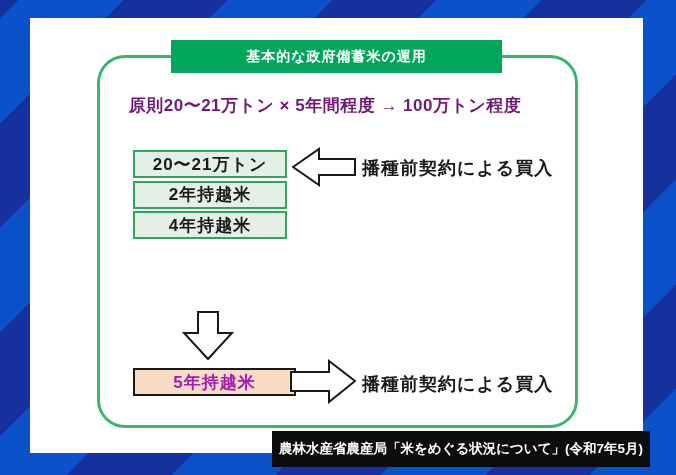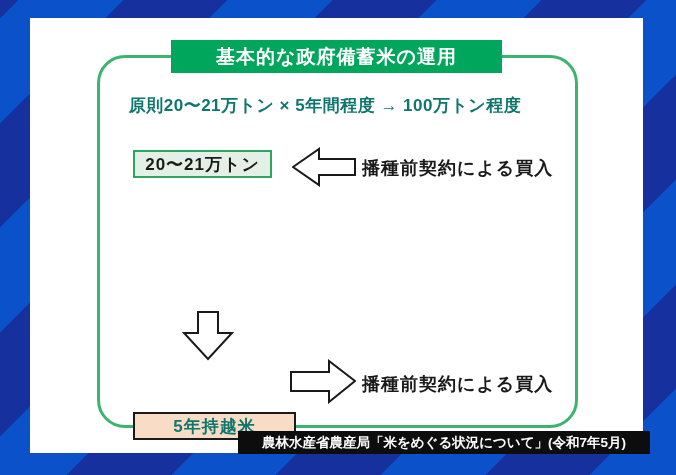--- a/index.html
+++ b/index.html
@@ -16,70 +16,72 @@
     background:#fff;
   }
   .panel{
     position:absolute;left:97px;top:55px;width:475px;height:367px;
     background:#fff;border:3px solid var(--panel_border,#3cb46e);border-radius:28px;
   }
   .banner{
     position:absolute;left:171px;top:40px;width:331px;height:33px;
     background:var(--banner_bg,#00a65c);
     display:flex;align-items:center;justify-content:center;
-    color:#fff;font-size:19px;font-weight:bold;letter-spacing:1px;
+    color:#fff;font-size:14px;font-weight:bold;letter-spacing:1px;
     z-index:3;
   }
   .formula{
     position:absolute;left:97px;top:94px;width:456px;
-    text-align:center;color:#0f766e;font-size:17px;font-weight:bold;
+    text-align:center;color:#701a75;font-size:17px;font-weight:bold;
     letter-spacing:.5px;z-index:2;
   }
   .stack{
-    position:absolute;left:133px;top:150px;width:139px;
+    position:absolute;left:133px;top:150px;width:154px;
     display:flex;flex-direction:column;gap:2.5px;z-index:2;
   }
   .stack .box{
     height:28px;box-sizing:border-box;
     background:var(--box_fill,#e4f0e5);border:2px solid var(--box_border,#2fa65f);
     display:flex;align-items:center;justify-content:center;
     font-size:17px;font-weight:bold;color:#1a1a1a;letter-spacing:1px;
   }
   .arrow{position:absolute;z-index:2;}
   .arrow svg{display:block;}
   .annot{
     position:absolute;color:#1a1a1a;font-size:18px;font-weight:bold;
     letter-spacing:1px;white-space:nowrap;z-index:2;
   }
   .sellbox{
     position:absolute;left:133px;top:368px;width:163px;height:28px;box-sizing:border-box;
     background:var(--sell_fill,#f8dcc5);border:2px solid #1a1a1a;
     display:flex;align-items:center;justify-content:center;
-    font-size:17px;font-weight:bold;color:#0f766e;letter-spacing:1px;z-index:2;margin-top:44px;
+    font-size:17px;font-weight:bold;color:#a21caf;letter-spacing:1px;z-index:2;
   }
   .source-bar{
-    position:absolute;right:26px;top:431px;height:23px;
+    position:absolute;right:26px;top:431px;height:36px;
     background:#0d0d0d;color:#fff;
-    display:flex;align-items:center;padding:0 24px;
+    display:flex;align-items:center;padding:0 7px;
     font-size:13.5px;font-weight:bold;white-space:nowrap;z-index:5;
   }
 </style>
 </head>
 <body>
 
 <div class="card"></div>
 
 <div class="panel"></div>
 
 <div class="banner">基本的な政府備蓄米の運用</div>
 
 <div class="formula">原則20〜21万トン × 5年間程度 → 100万トン程度</div>
 
 <div class="stack">
   <div class="box">20〜21万トン</div>
+  <div class="box">2年持越米</div>
+  <div class="box">4年持越米</div>
 </div>
 
 <div class="arrow" style="left:292px;top:147px;">
   <svg width="64" height="40" viewBox="0 0 64 40">
     <polygon points="1,20 27,2 27,12 63,12 63,28 27,28 27,38" fill="#ffffff" stroke="#1a1a1a" stroke-width="2" stroke-linejoin="miter"></polygon>
   </svg>
 </div>
 <div class="annot" style="left:362px;top:156px;">播種前契約による買入</div>
 
 <div class="arrow" style="left:182px;top:311px;">

